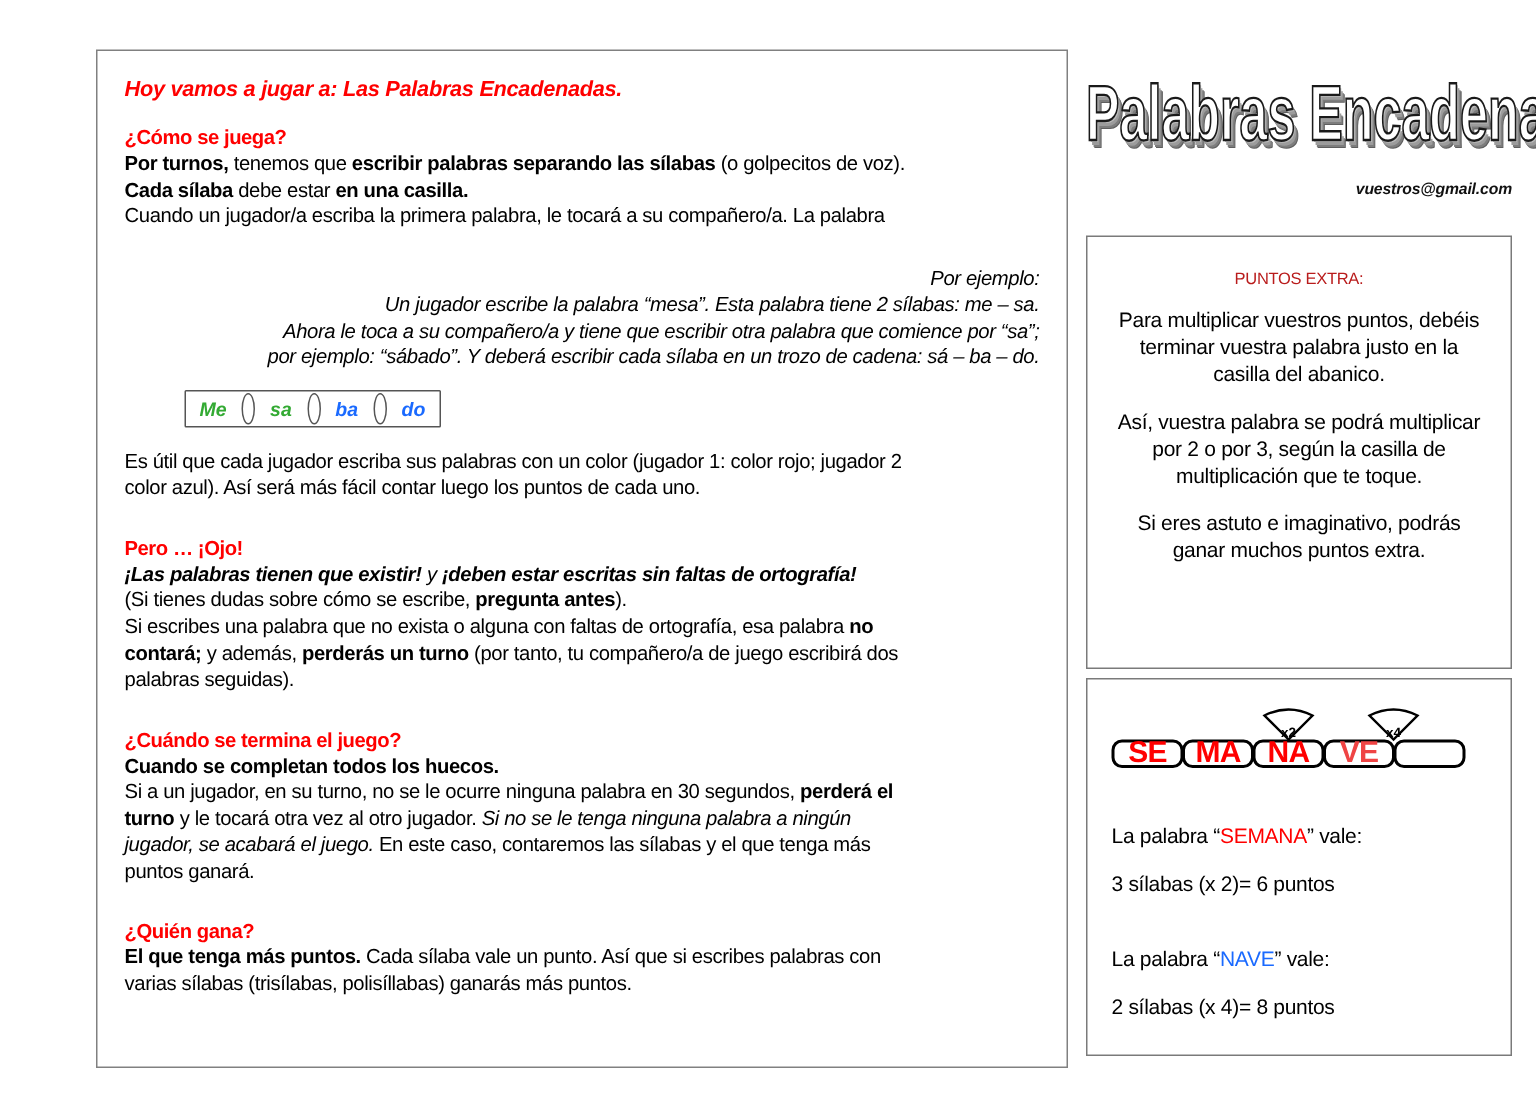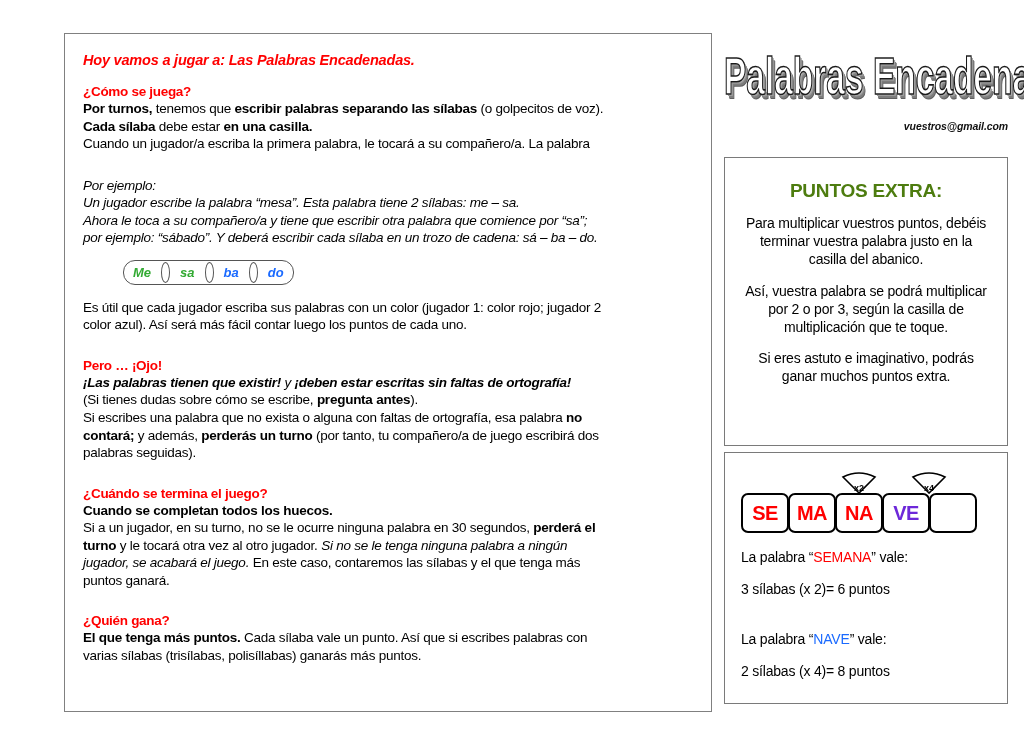--- a/index.html
+++ b/index.html
@@ -37,31 +37,31 @@
     letter-spacing: -0.3px;
   }
   .ln {
     font-size: 13.5px;
     color: #000;
     line-height: 1.30;
     margin: 0 0 0 4px;
     letter-spacing: -0.25px;
   }
   .ln b { font-weight: bold; }
-  .it { font-style: italic; }
+  .it { font-style: italic; text-align: right; }
   .blk { margin-bottom: 13px; }
   .gap-s { height: 11px; }
 
   
   .chain-wrap { margin: 13px 0 14px 44px; }
   .chain {
     position: relative;
     display: inline-block;
     border: 1.4px solid #555;
-    border-radius: 12px;
+    border-radius: 1px;
     height: 25px;
     padding: 0;
     background: #fff;
     text-align: right;
   }
   .chain-row { display: flex; align-items: center; height: 100%; }
   .chain-cell {
     font-style: italic;
     font-weight: bold;
     font-size: 13px;
@@ -114,23 +114,23 @@
   .extra-box {
     position: absolute;
     left: 724px; top: 157px;
     width: 284px; height: 289px;
     border: 1px solid #7a7a7a;
     background: #fff;
     padding: 16px 16px 0 16px;
     text-align: center;
   }
   .extra-title {
-    color: #4d7c0f;
-    font-weight: bold;
-    font-size: 19px;
+    color: #b91c1c;
+    font-weight: normal;
+    font-size: 11px;
     margin: 6px 0 12px 0;
     letter-spacing: -0.2px;
   }
   .extra-p {
     font-size: 14px;
     line-height: 1.30;
     color: #000;
     margin: 0 0 13px 0;
     letter-spacing: -0.2px;
   }
@@ -145,34 +145,34 @@
   }
 
   
   .strip-wrap { position: relative; margin: 40px 0 0 0; height: 40px; }
   .strip {
     display: flex;
     position: relative;
     margin-left: 2px;
   }
   .cell {
-    width: 48px; height: 40px;
+    width: 48px; height: 19px;
     border: 2.2px solid #000;
     border-radius: 7px;
     display: flex;
     align-items: center;
     justify-content: center;
     font-weight: bold;
     font-size: 20px;
     background: #fff;
     margin-right: -1px;
     letter-spacing: -0.5px;
   }
   .cell.red  { color: #ff0000; }
-  .cell.blue { color: #6d28d9; }
+  .cell.blue { color: #ef4444; }
   .cell.empty { color: transparent; }
   .fan {
     position: absolute;
     top: -24px;
     width: 40px; height: 26px;
   }
   .fan svg { display:block; }
 
   .ex-line {
     font-size: 14px;

